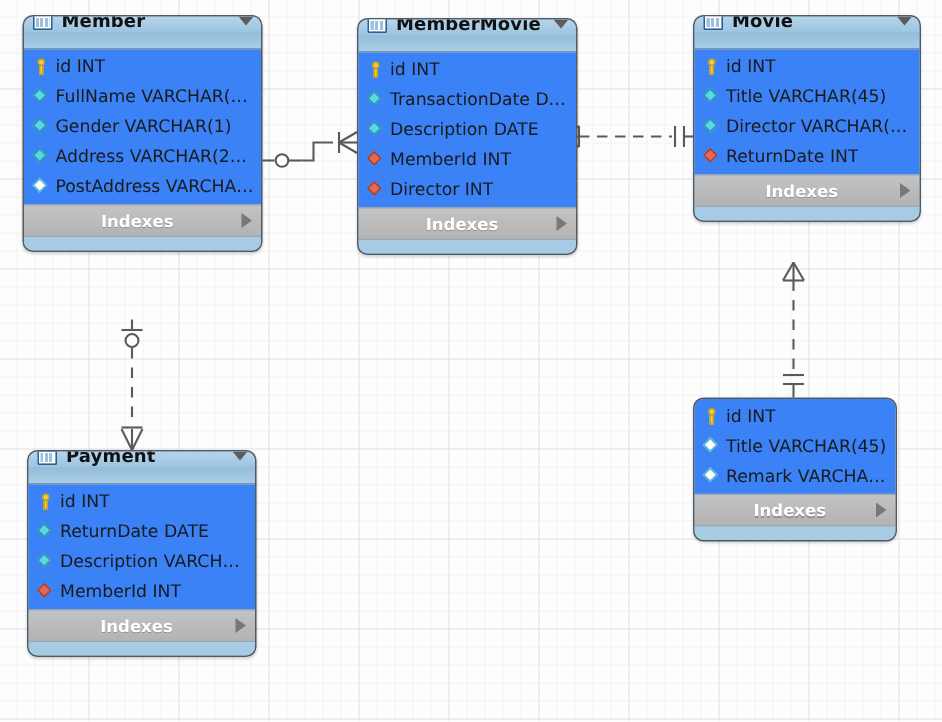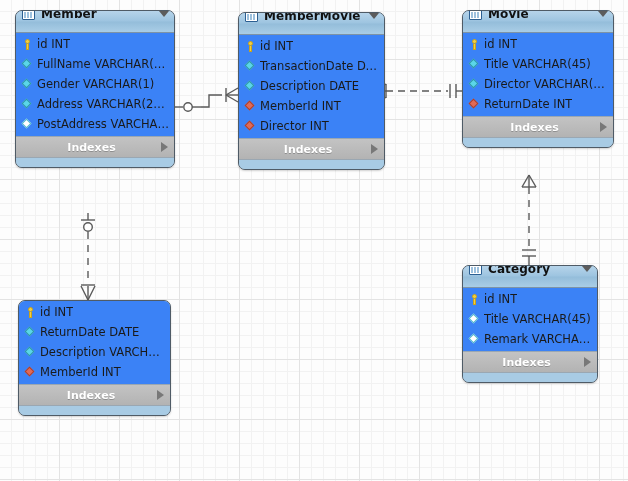--- a/index.html
+++ b/index.html
@@ -279,47 +279,47 @@
         </div>
     </div>
     <div class="ent-foot">
       <span class="foot-label">Indexes</span>
       <span class="caret-right"></span>
     </div>
     <div class="ent-strip"></div>
   </div>
 
   <div class="entity" style="left:462px;top:265px;width:136px;">
+    <div class="ent-body">
+      <div class="field">
+          <span class="fi key"></span>
+          <span class="fname">id INT</span>
+        </div>
+      <div class="field">
+          <span class="fi dia dia-hollow"></span>
+          <span class="fname">Title VARCHAR(45)</span>
+        </div>
+      <div class="field">
+          <span class="fi dia dia-hollow"></span>
+          <span class="fname">Remark VARCHAR(500)</span>
+        </div>
+    </div>
+    <div class="ent-foot">
+      <span class="foot-label">Indexes</span>
+      <span class="caret-right"></span>
+    </div>
+    <div class="ent-strip"></div>
+  </div>
+
+  <div class="entity" style="left:18px;top:300px;width:153px;">
     <div class="ent-head">
       <span class="tbl-icon"></span>
-      <span class="ent-title">Category</span>
+      <span class="ent-title">Payment</span>
       <span class="caret-down"></span>
     </div>
-    <div class="ent-body">
-      <div class="field">
-          <span class="fi key"></span>
-          <span class="fname">id INT</span>
-        </div>
-      <div class="field">
-          <span class="fi dia dia-hollow"></span>
-          <span class="fname">Title VARCHAR(45)</span>
-        </div>
-      <div class="field">
-          <span class="fi dia dia-hollow"></span>
-          <span class="fname">Remark VARCHAR(500)</span>
-        </div>
-    </div>
-    <div class="ent-foot">
-      <span class="foot-label">Indexes</span>
-      <span class="caret-right"></span>
-    </div>
-    <div class="ent-strip"></div>
-  </div>
-
-  <div class="entity" style="left:18px;top:300px;width:153px;">
     <div class="ent-body">
       <div class="field">
           <span class="fi key"></span>
           <span class="fname">id INT</span>
         </div>
       <div class="field">
           <span class="fi dia dia-filled"></span>
           <span class="fname">ReturnDate DATE</span>
         </div>
       <div class="field">

